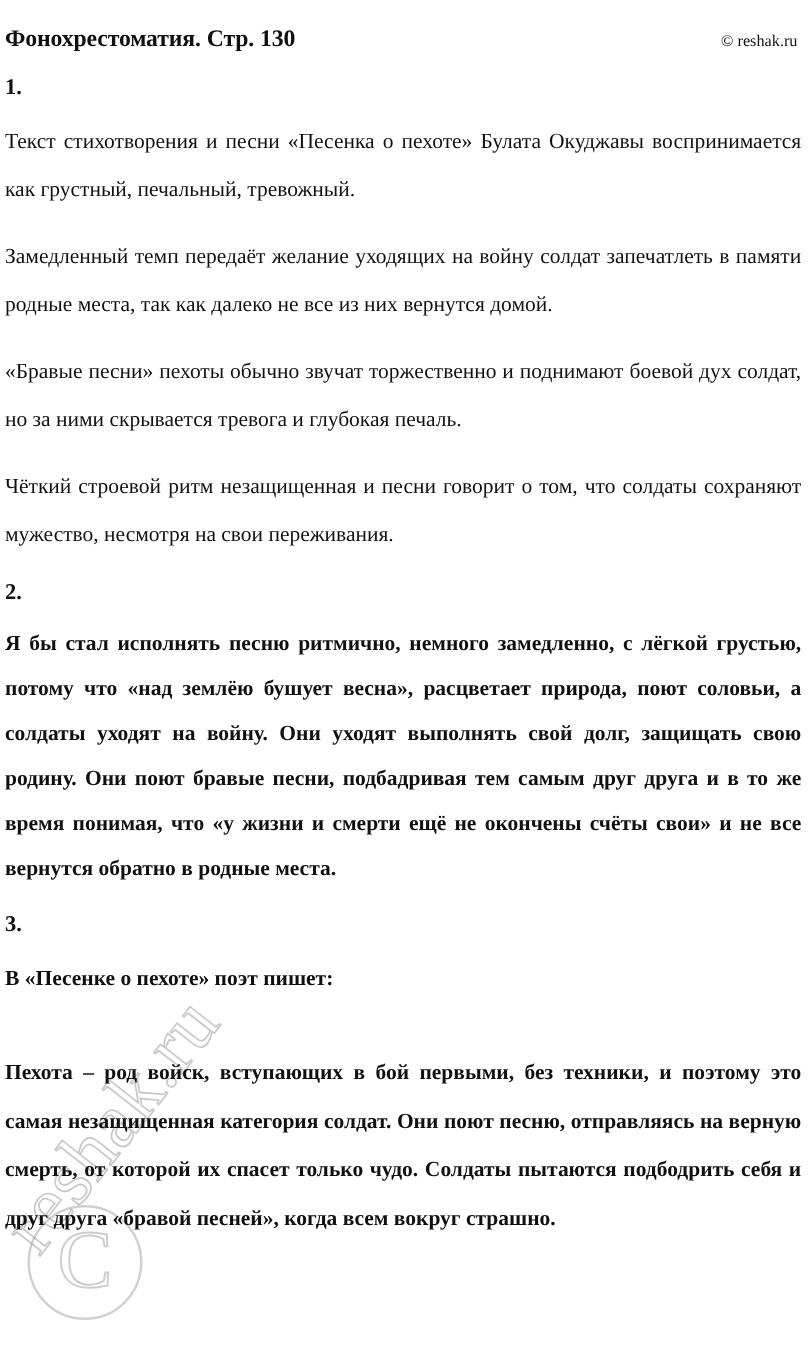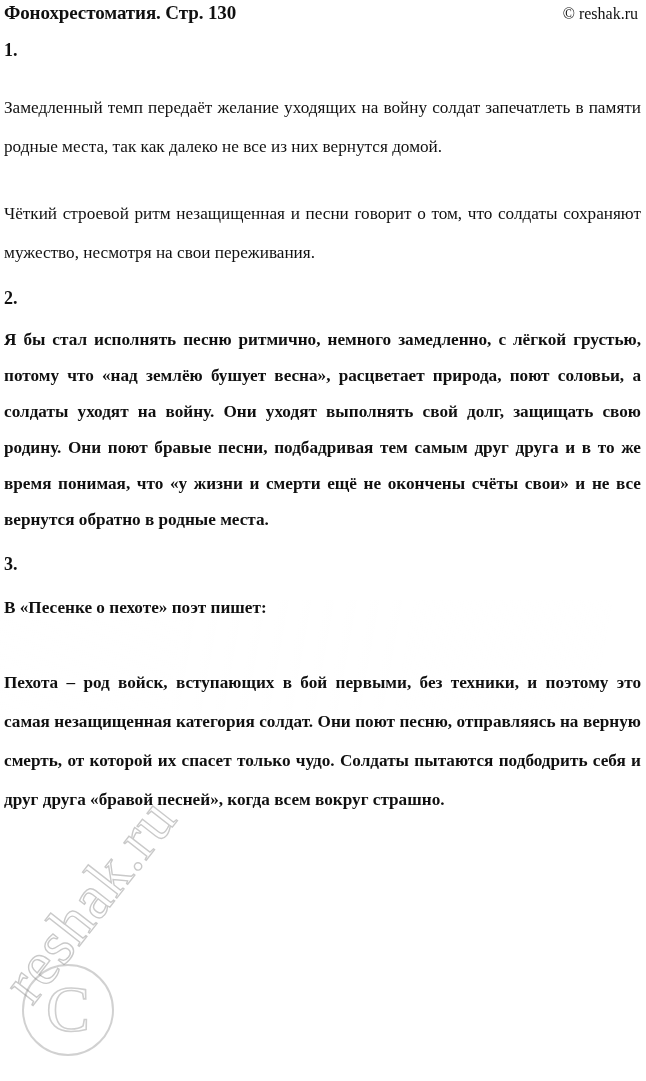--- a/index.html
+++ b/index.html
@@ -92,29 +92,30 @@
     position: relative;
     z-index: 2;
   }
 
   .header-row {
     display: flex;
     align-items: baseline;
     justify-content: space-between;
     padding: 2px 2px 0 2px;
     height: 24px;
+    margin-top: 19px;
   }
   .doc-title {
     font-size: 19px;
     font-weight: bold;
     letter-spacing: -0.1px;
     white-space: nowrap;
   }
   .copyright {
-    font-size: 16px;
+    font-size: 13px;
     font-weight: 400;
     white-space: nowrap;
     padding-right: 2px;
   }
 
   .section-num {
     font-size: 18px;
     font-weight: bold;
     margin: 0;
     padding: 0 0 0 2px;
@@ -158,25 +159,27 @@
     <div class="header-row">
       <div class="doc-title">Фонохрестоматия. Стр. 130</div>
       <div class="copyright">© reshak.ru</div>
     </div>
 
     <div class="s1">
       <div class="gap-num-1"></div>
       <div class="section-num">1.</div>
       <div class="gap-after-num"></div>
 
+      <p class="body">Текст стихотворения и песни «Песенка о пехоте» Булата Окуджавы воспринимается как грустный, печальный, тревожный.</p>
       <div class="gap-para"></div>
 
       <p class="body">Замедленный темп передаёт желание уходящих на войну солдат запечатлеть в памяти родные места, так как далеко не все из них вернутся домой.</p>
       <div class="gap-para"></div>
 
+      <p class="body">«Бравые песни» пехоты обычно звучат торжественно и поднимают боевой дух солдат, но за ними скрывается тревога и глубокая печаль.</p>
       <div class="gap-para"></div>
 
       <p class="body">Чёткий строевой ритм незащищенная и песни говорит о том, что солдаты сохраняют мужество, несмотря на свои переживания.</p>
     </div>
 
     <div class="s2">
       <div class="gap-before-num"></div>
       <div class="section-num">2.</div>
       <div class="gap-after-num"></div>
 

